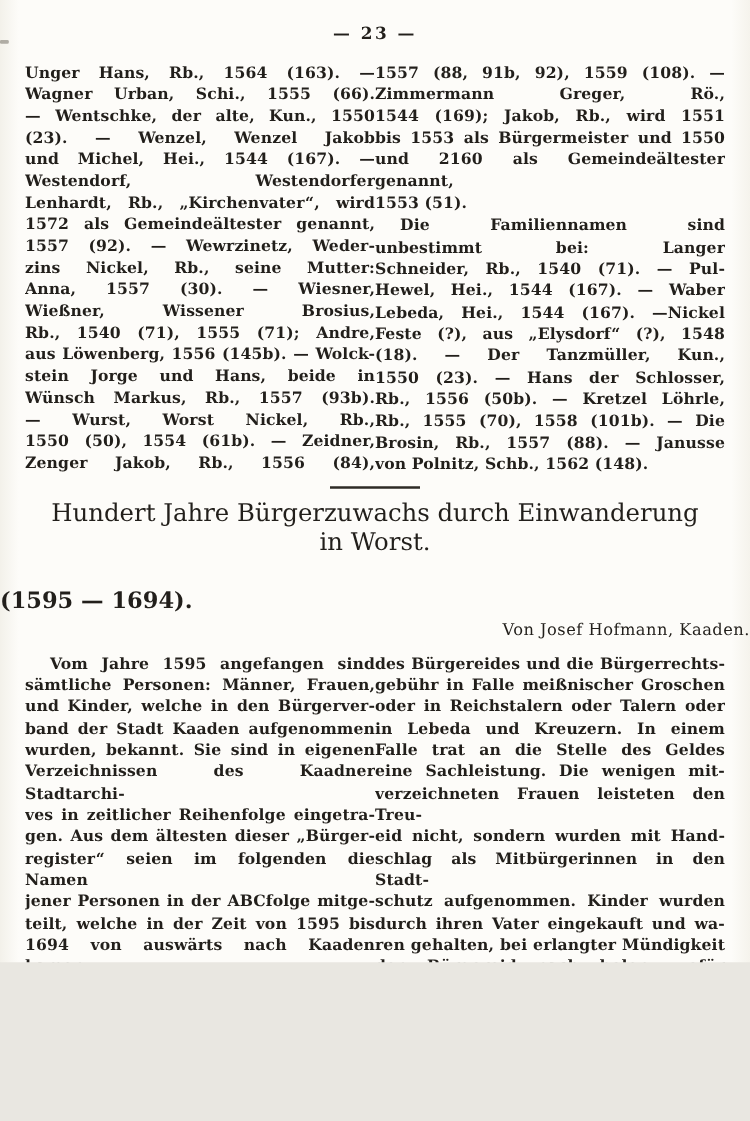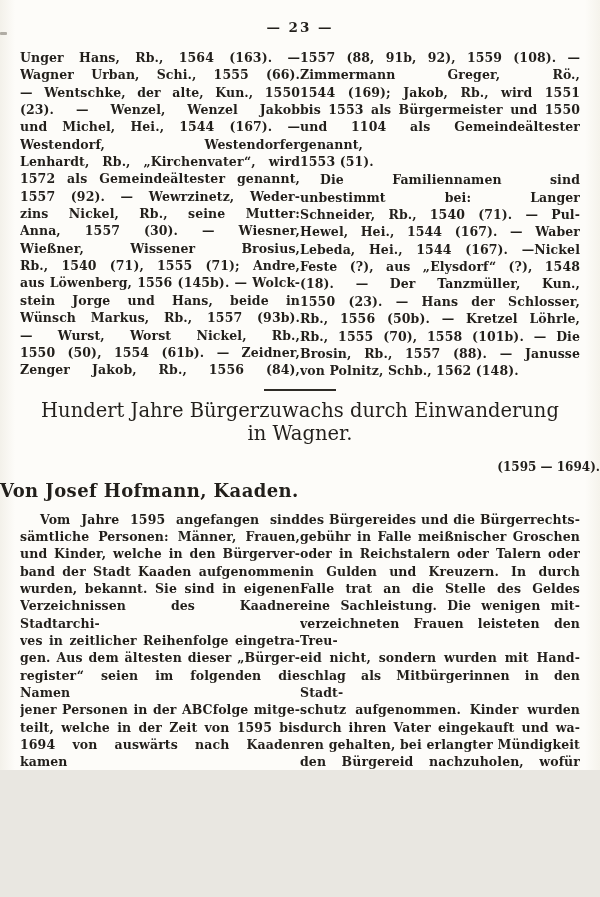--- a/index.html
+++ b/index.html
@@ -16,22 +16,22 @@
   .tline{
     font-size:12.5px;font-weight:bold;line-height:17.35px;
     text-align:justify;text-align-last:justify;letter-spacing:.1px;
     overflow:hidden;white-space:normal;
   }
   .tline.end{text-align-last:left;}
   .tline.ind{text-indent:20px;}
   .tline.gap{margin-top:1px;}
   .rule{width:72px;height:2px;background:#2e2b26;margin:9px auto 0;}
   .title{margin-top:8px;text-align:center;font-size:19.5px;font-weight:normal;line-height:23.5px;padding:0 28px;}
-  .subtitle{margin-top:14px;text-align:right;font-size:12px;font-weight:bold;}
-  .byline{margin-top:6px;text-align:left;font-size:18px;font-weight:bold;letter-spacing:.4px;}
+  .subtitle{margin-top:24px;text-align:left;font-size:18px;font-weight:bold;}
+  .byline{margin-top:6px;text-align:right;font-size:13px;font-weight:normal;letter-spacing:.4px;}
   .body-cols{margin-top:10px;}
   
   .speck{position:absolute;background:#8a857d;border-radius:1px;}
   .speck.dash-left{left:0;top:32px;width:7px;height:3px;opacity:.65;}
   .speck.dot-a{left:40px;top:860px;width:3px;height:4px;border-radius:50%;opacity:.8;}
   .speck.dot-b{left:40px;top:868px;width:3px;height:6px;border-radius:2px;transform:rotate(12deg);opacity:.8;}
   .speck.edge-r{left:594px;top:782px;width:3px;height:2px;opacity:.4;}
 </style>
 </head>
 <body>
@@ -60,42 +60,42 @@
         <div class="tline">Wünsch Markus, Rb., 1557 (93b).</div>
         <div class="tline">— Wurst, Worst Nickel, Rb.,</div>
         <div class="tline">1550 (50), 1554 (61b). — Zeidner,</div>
         <div class="tline">Zenger Jakob, Rb., 1556 (84),</div>
       </div>
     <div class="col">
         <div class="tline">1557 (88, 91b, 92), 1559 (108). —</div>
         <div class="tline">Zimmermann Greger, Rö.,</div>
         <div class="tline">1544 (169); Jakob, Rb., wird 1551</div>
         <div class="tline">bis 1553 als Bürgermeister und 1550</div>
-        <div class="tline">und 1104 als Gemeindeältester genannt,</div>
+        <div class="tline">und 2160 als Gemeindeältester genannt,</div>
         <div class="tline end">1553 (51).</div>
         <div class="tline ind gap">Die Familiennamen sind</div>
         <div class="tline">unbestimmt bei: Langer</div>
         <div class="tline">Schneider, Rb., 1540 (71). — Pul-</div>
         <div class="tline">Hewel, Hei., 1544 (167). — Waber</div>
         <div class="tline">Lebeda, Hei., 1544 (167). —Nickel</div>
         <div class="tline">Feste (?), aus „Elysdorf“ (?), 1548</div>
         <div class="tline">(18). — Der Tanzmüller, Kun.,</div>
         <div class="tline">1550 (23). — Hans der Schlosser,</div>
         <div class="tline">Rb., 1556 (50b). — Kretzel Löhrle,</div>
         <div class="tline">Rb., 1555 (70), 1558 (101b). — Die</div>
         <div class="tline">Brosin, Rb., 1557 (88). — Janusse</div>
         <div class="tline end">von Polnitz, Schb., 1562 (148).</div>
       </div>
   </div>
 
   <div class="rule"></div>
 
   <div class="title">
     <div>Hundert Jahre Bürgerzuwachs durch Einwanderung</div>
-    <div>in Wagner.</div>
+    <div>in Worst.</div>
   </div>
 
   <div class="subtitle">(1595 — 1694).</div>
   <div class="byline">Von Josef Hofmann, Kaaden.</div>
 
   <div class="cols body-cols">
     <div class="col">
         <div class="tline ind">Vom Jahre 1595 angefangen sind</div>
         <div class="tline">sämtliche Personen: Männer, Frauen,</div>
         <div class="tline">und Kinder, welche in den Bürgerver-</div>
@@ -107,21 +107,21 @@
         <div class="tline">register“ seien im folgenden die Namen</div>
         <div class="tline">jener Personen in der ABCfolge mitge-</div>
         <div class="tline">teilt, welche in der Zeit von 1595 bis</div>
         <div class="tline">1694 von auswärts nach Kaaden kamen</div>
         <div class="tline">und daselbst Bürger wurden und deren</div>
       </div>
     <div class="col">
         <div class="tline">des Bürgereides und die Bürgerrechts-</div>
         <div class="tline">gebühr in Falle meißnischer Groschen</div>
         <div class="tline">oder in Reichstalern oder Talern oder</div>
-        <div class="tline">in Gulden und Kreuzern. In durch</div>
+        <div class="tline">in Lebeda und Kreuzern. In einem</div>
         <div class="tline">Falle trat an die Stelle des Geldes</div>
         <div class="tline">eine Sachleistung. Die wenigen mit-</div>
         <div class="tline">verzeichneten Frauen leisteten den Treu-</div>
         <div class="tline">eid nicht, sondern wurden mit Hand-</div>
         <div class="tline">schlag als Mitbürgerinnen in den Stadt-</div>
         <div class="tline">schutz aufgenommen. Kinder wurden</div>
         <div class="tline">durch ihren Vater eingekauft und wa-</div>
         <div class="tline">ren gehalten, bei erlangter Mündigkeit</div>
         <div class="tline">den Bürgereid nachzuholen, wofür zwei</div>
         <div class="tline">angesehene Bürger die Haftung über-</div>

